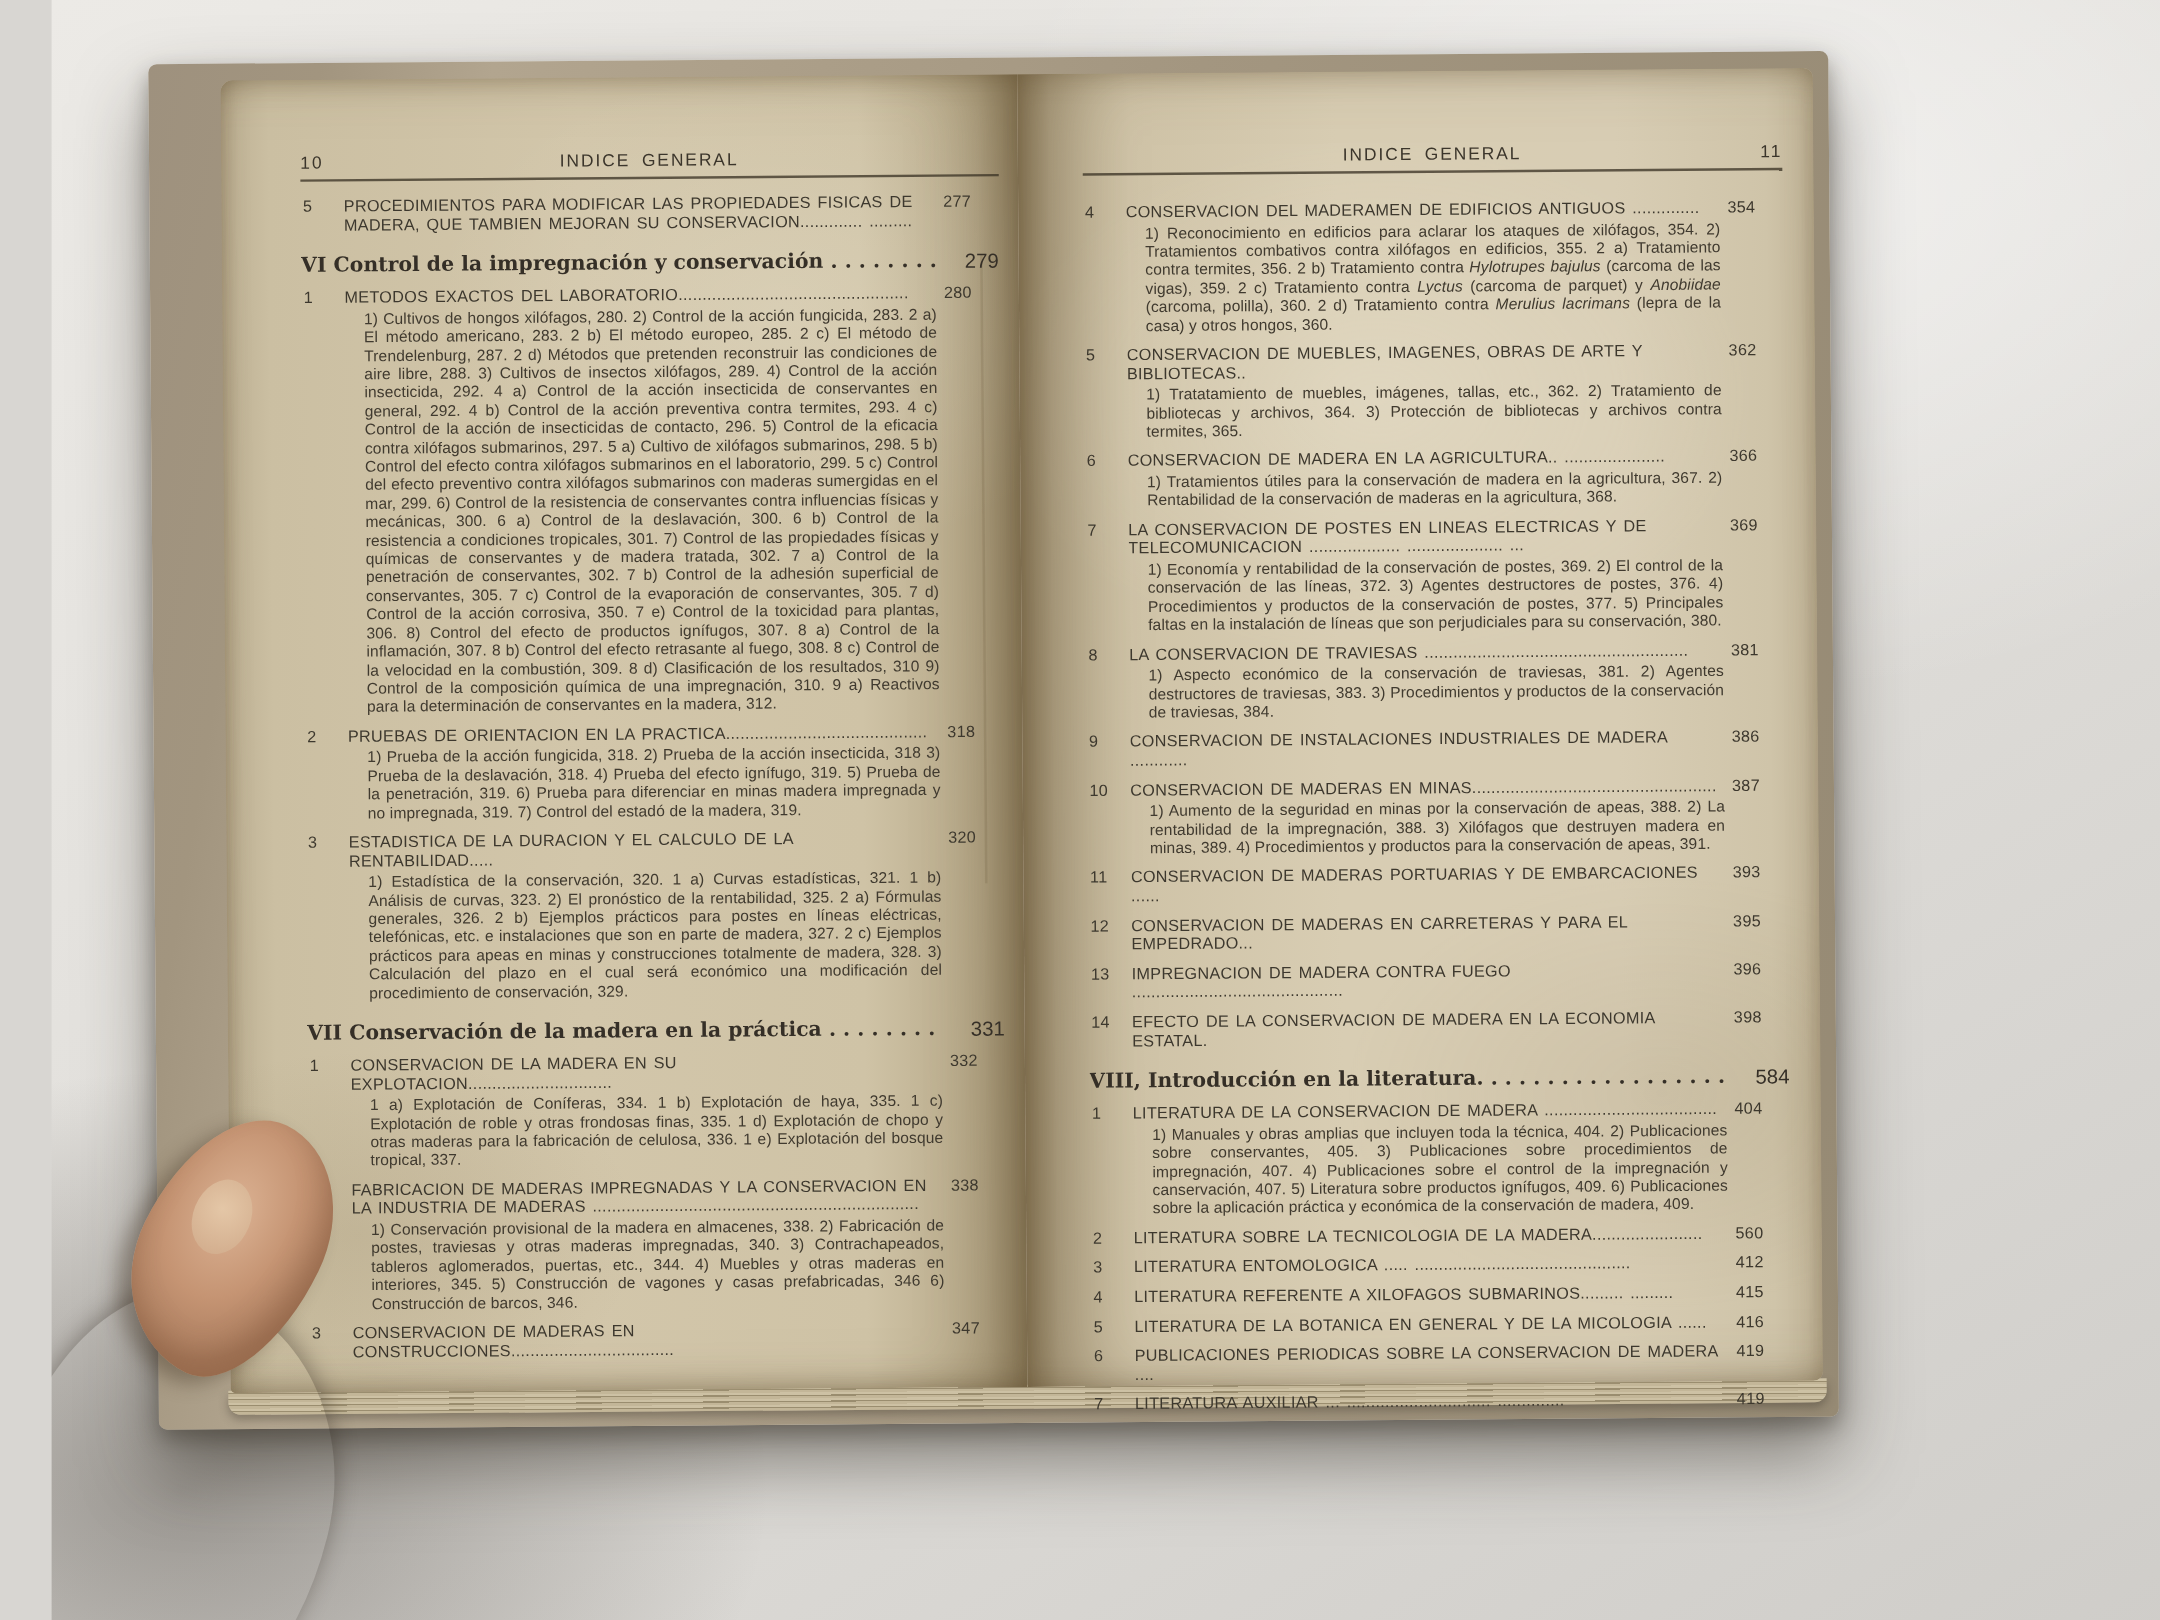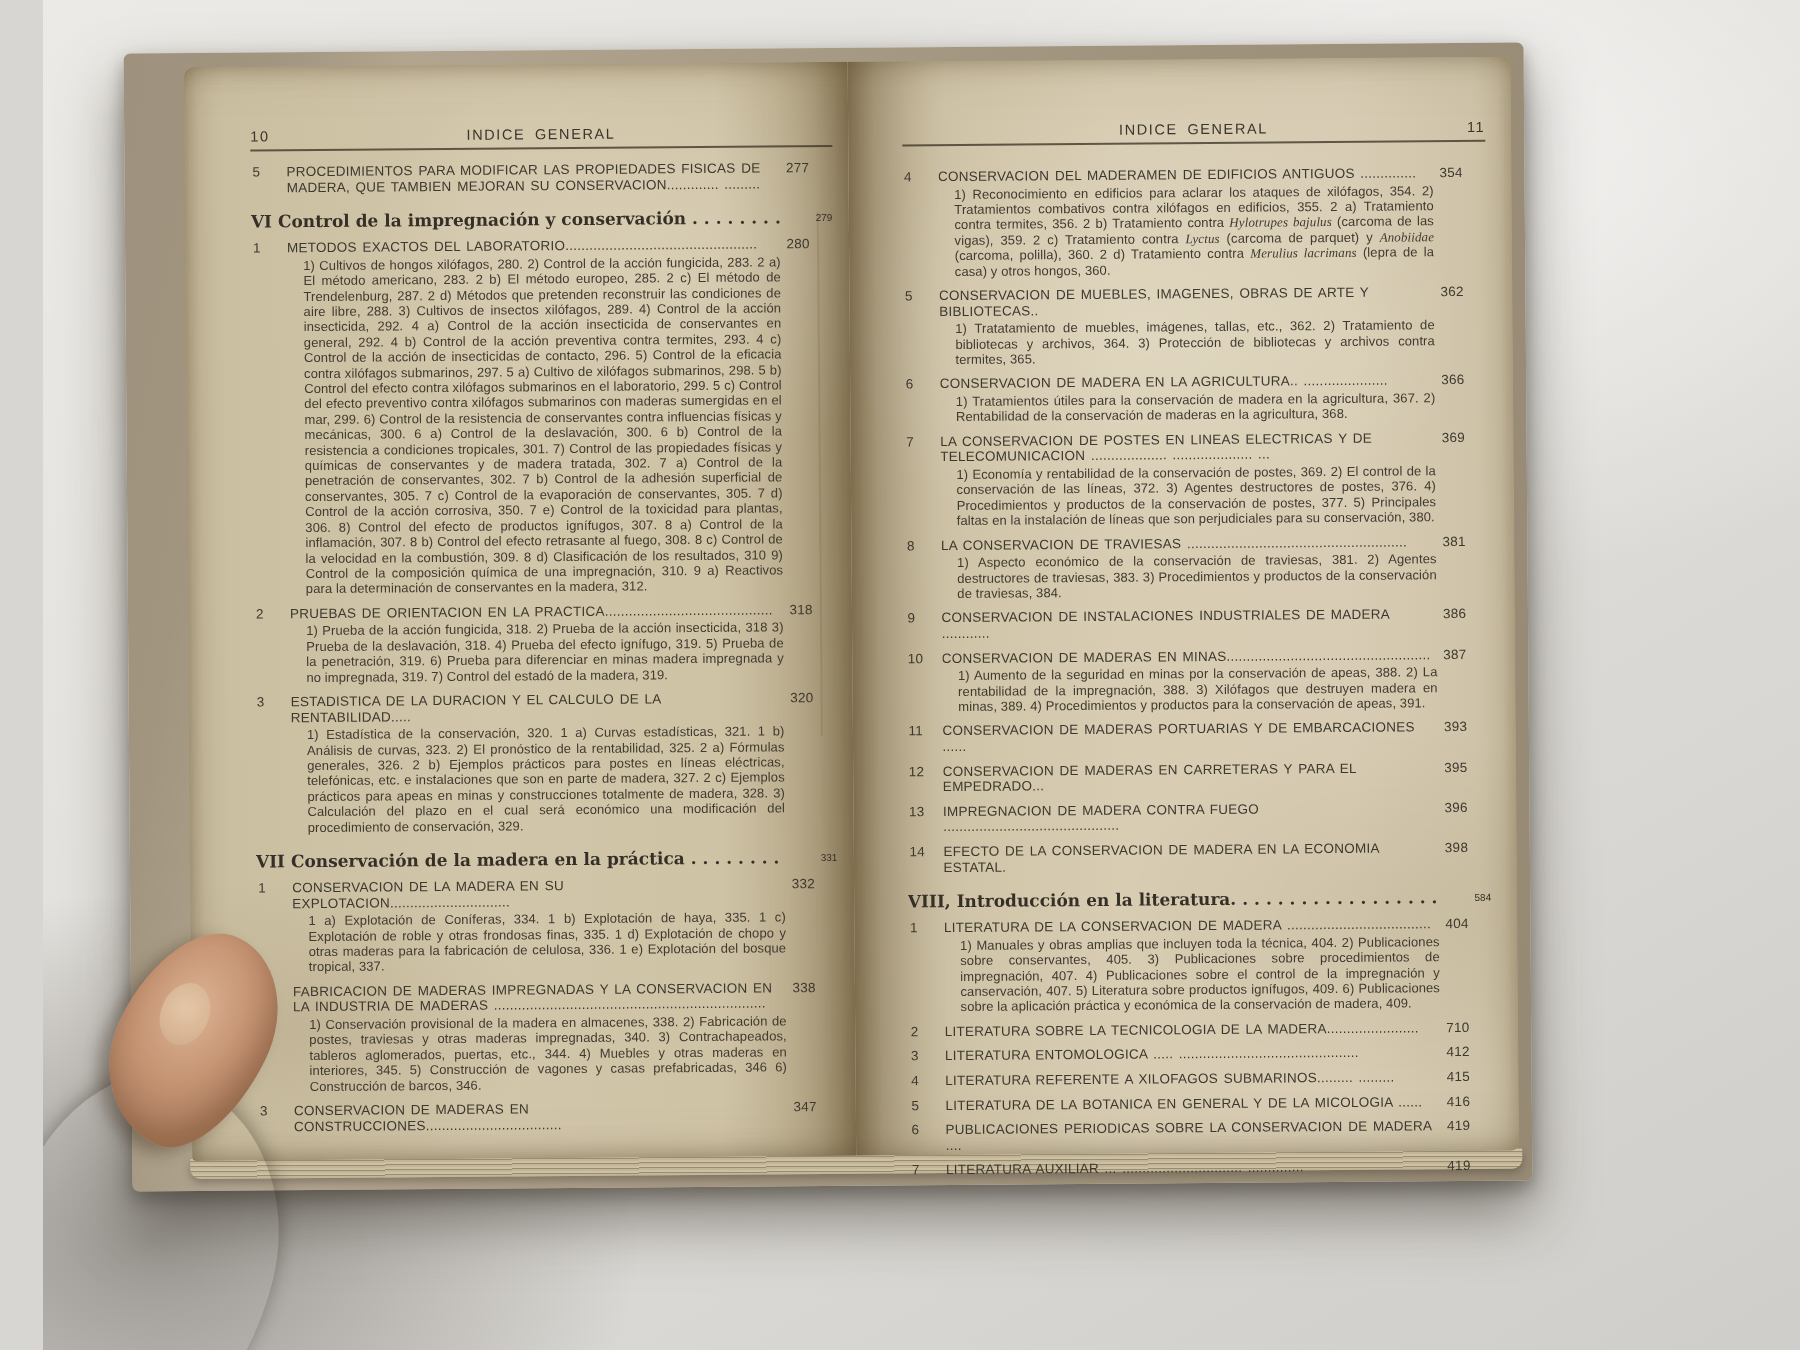--- a/index.html
+++ b/index.html
@@ -42,30 +42,30 @@
   .entries{margin-top:13px;}
   .page-right .entries{margin-top:23px;}
   .toc-item{display:grid;grid-template-columns:30px 1fr 46px;column-gap:6px;margin-top:9px;font-size:13.5px;line-height:15.6px;letter-spacing:.25px;}
   .toc-item .num{text-align:left;padding-left:2px;}
   .toc-item .ttl{word-spacing:1.6px;overflow:hidden;}
   .toc-item .pg{text-align:left;}
   .toc-detail{grid-column:2;padding-left:16px;text-align:justify;font-size:13px;line-height:15.4px;letter-spacing:.1px;margin-top:2px;color:#403a2f;}
   .toc-chapter{display:grid;grid-template-columns:1fr 46px;column-gap:6px;margin-top:17px;margin-bottom:1px;
     font-family:"DejaVu Serif","Liberation Serif",serif;font-weight:700;font-size:17px;line-height:19px;color:#352f27;overflow:hidden;}
   .toc-chapter .ch-label{white-space:nowrap;overflow:hidden;}
-  .toc-chapter .ch-page{text-align:right;font-family:"Liberation Sans",sans-serif;font-weight:400;font-size:10px;align-self:end;}
+  .toc-chapter .ch-page{text-align:right;font-family:"Liberation Sans",sans-serif;font-weight:400;font-size:17px;align-self:end;}
   .hand{position:absolute;left:-38px;top:1075px;width:270px;height:360px;transform:rotate(14deg);border-radius:46% 54% 40% 60%/52% 48% 52% 48%;
     background:linear-gradient(115deg,#c09a7c,#a67c5f 55%,#8a6side 100%,#8a644c);box-shadow:0 -6px 18px rgba(40,32,24,.35);}
   .thumb{position:absolute;left:76px;top:928px;width:148px;height:222px;transform:rotate(26deg);
     border-radius:48% 52% 42% 58%/56% 44% 56% 44%;
     background:radial-gradient(90px 130px at 42% 38%,#dcb394,#c59473 58%,#a97c5e 100%);
     box-shadow:-8px 10px 16px rgba(60,44,30,.38),inset -10px -14px 24px rgba(120,75,45,.35);}
   .thumb-nail{position:absolute;left:118px;top:982px;width:48px;height:64px;transform:rotate(22deg);border-radius:50%;
     background:radial-gradient(circle at 45% 40%,#e6cbab,#d0ab8b);opacity:.85;}
-  i{font-style:italic;font-family:Liberation Serif, serif;}
+  i{font-style:italic;}
 </style>
 </head>
 <body>
 
 <div class="photo">
 
   <div class="book">
     <div class="cover"></div>
     <div class="stack"></div>
     <div class="pages">
@@ -208,21 +208,21 @@
               </div>
               <div class="toc-item">
                 <span class="num">1</span>
                 <span class="ttl">LITERATURA DE LA CONSERVACION DE MADERA ....................................</span>
                 <span class="pg">404</span>
                 <div class="toc-detail">1) Manuales y obras amplias que incluyen toda la técnica, 404. 2) Publicaciones sobre conservantes, 405. 3) Publicaciones sobre procedimientos de impregnación, 407. 4) Publicaciones sobre el control de la impregnación y canservación, 407. 5) Literatura sobre productos ignífugos, 409. 6) Publicaciones sobre la aplicación práctica y económica de la conservación de madera, 409.</div>
               </div>
               <div class="toc-item">
                 <span class="num">2</span>
                 <span class="ttl">LITERATURA SOBRE LA TECNICOLOGIA DE LA MADERA.......................</span>
-                <span class="pg">710</span>
+                <span class="pg">560</span>
               </div>
               <div class="toc-item">
                 <span class="num">3</span>
                 <span class="ttl">LITERATURA ENTOMOLOGICA ..... .............................................</span>
                 <span class="pg">412</span>
               </div>
               <div class="toc-item">
                 <span class="num">4</span>
                 <span class="ttl">LITERATURA REFERENTE A XILOFAGOS SUBMARINOS......... .........</span>
                 <span class="pg">415</span>

